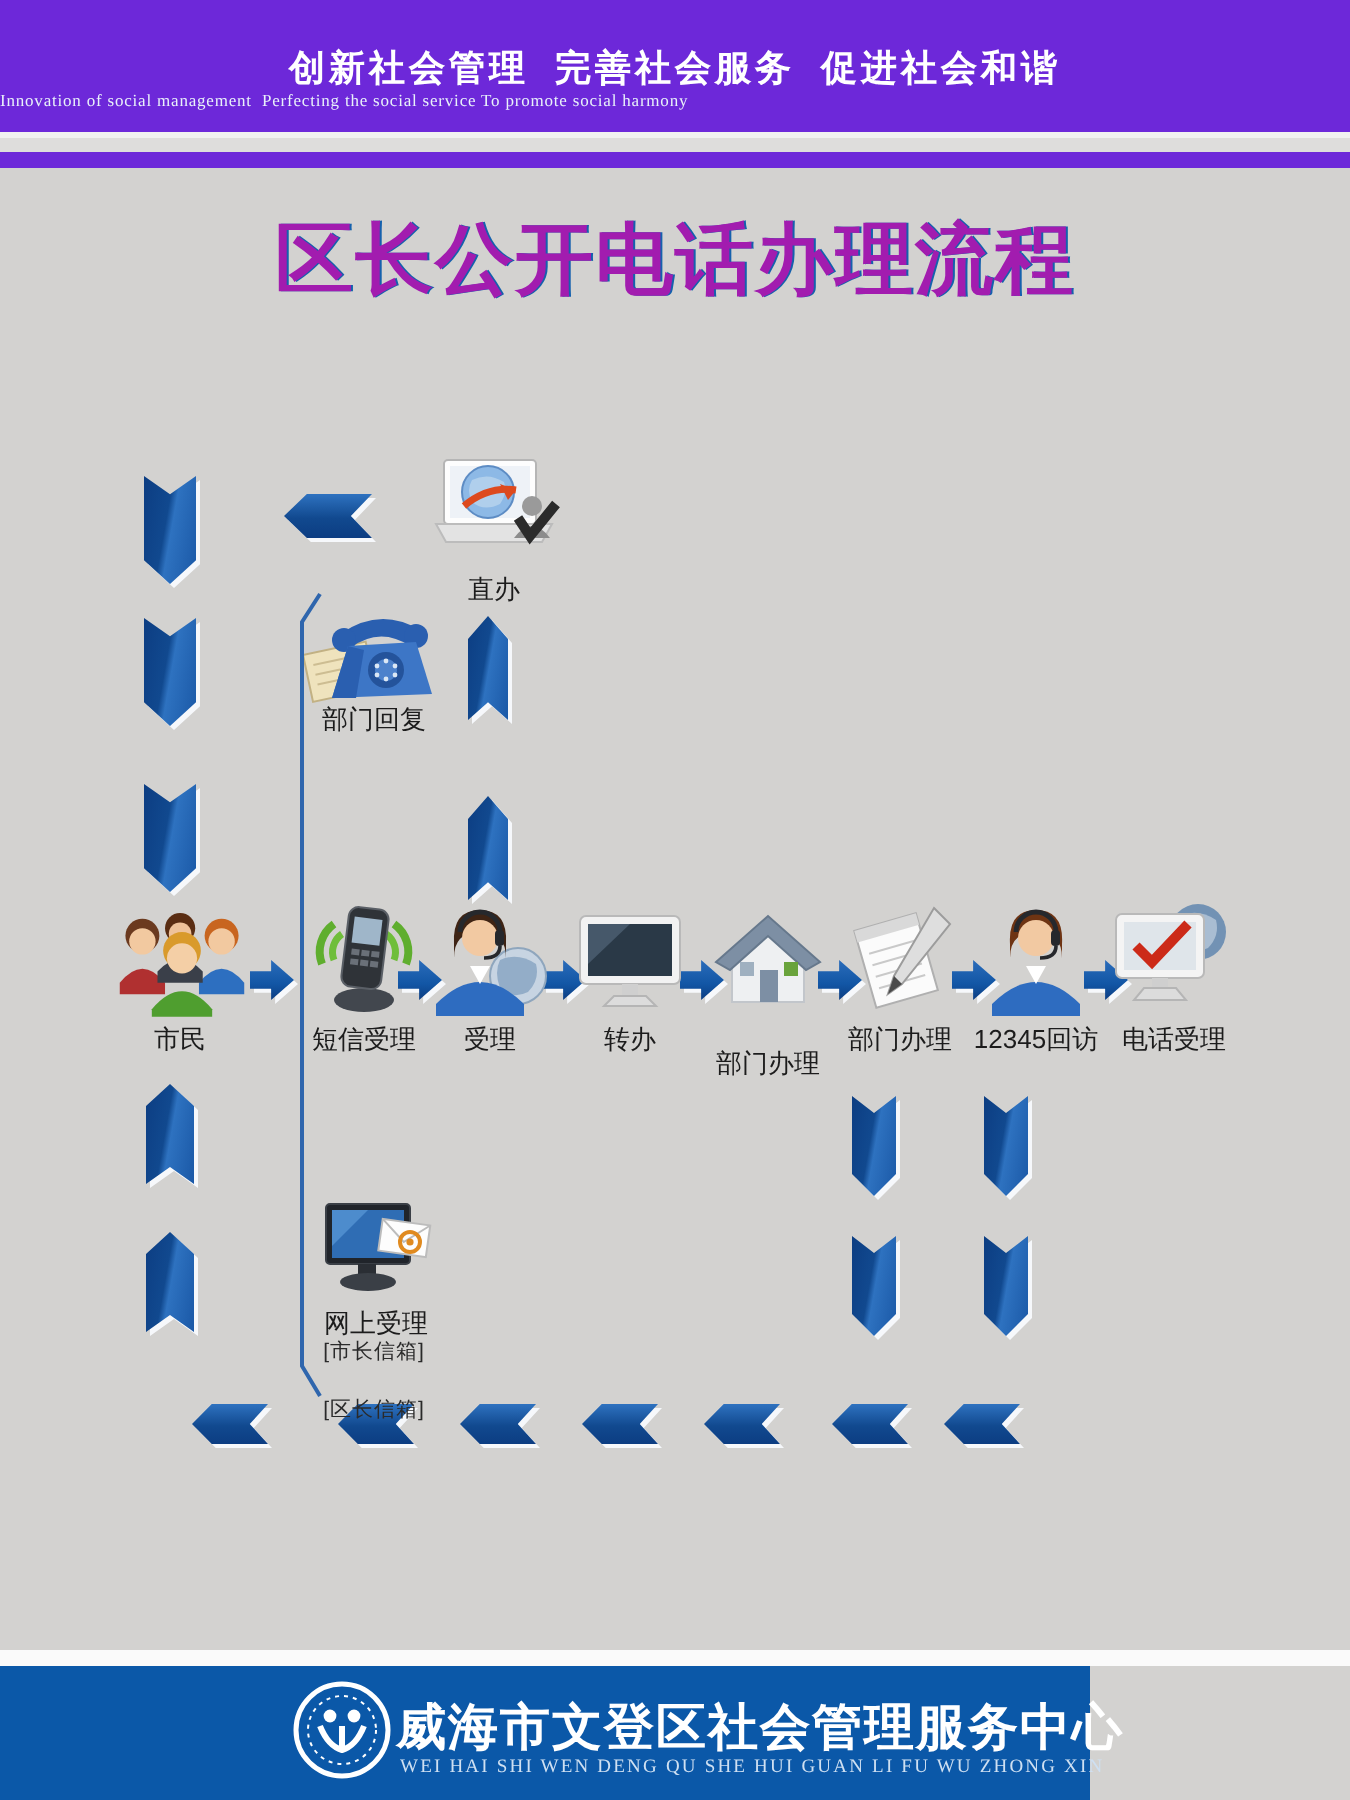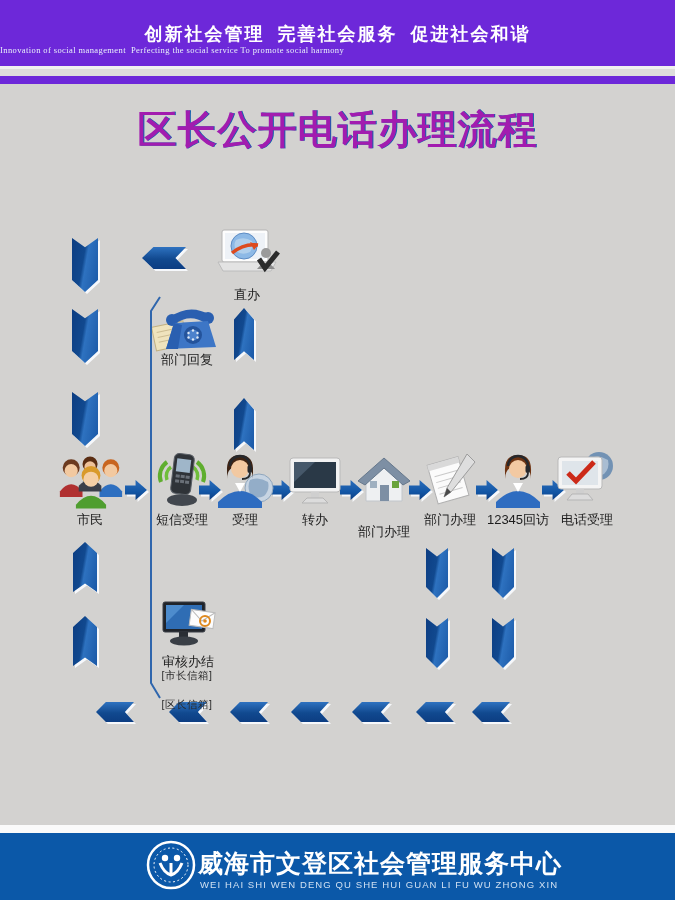--- a/index.html
+++ b/index.html
@@ -9,25 +9,25 @@
   
   .top-banner{position:absolute;left:0;top:0;width:675px;height:84px;background:#6d28d9;}
   .top-banner .cn{position:absolute;left:0;top:22px;width:100%;text-align:center;color:#ffffff;
     font-family:"Liberation Serif","DejaVu Serif",serif;font-weight:bold;font-size:18px;letter-spacing:2px;white-space:pre;}
   .top-banner .en{position:absolute;left:0;top:45px;width:100%;color:#e9f1fa;
     font-family:"Liberation Serif","DejaVu Serif",serif;font-size:8.5px;letter-spacing:.4px;white-space:pre;}
   .band-light{position:absolute;left:0;top:66px;width:675px;height:3px;background:#f1f1f0;}
   .band-mid{position:absolute;left:0;top:69px;width:675px;height:7px;background:#dedddc;}
 
   .bottom-strip{position:absolute;left:0;top:825px;width:675px;height:8px;background:#fafafa;}
-  .bottom-banner{position:absolute;left:0;top:833px;width:675px;height:67px;background:#0b58a8;}
+  .bottom-banner{position:absolute;left:0;top:833px;width:545px;height:67px;background:#0b58a8;}
   .bottom-banner .org{position:absolute;left:198px;top:14px;color:#ffffff;font-weight:bold;
     font-size:25px;letter-spacing:1px;white-space:nowrap;}
   .bottom-banner .pin{position:absolute;left:200px;top:46px;color:#cfe0f2;font-size:9.5px;
-    letter-spacing:1.1px;white-space:nowrap;}
+    letter-spacing:1.1px;white-space:nowrap;font-family:Liberation Serif, serif;}
 
   
   .title{position:absolute;left:0;top:103px;width:100%;text-align:center;color:#a21caf;
     font-weight:bold;font-size:39px;letter-spacing:1px;white-space:nowrap;
     text-shadow:1px 0 0 #1561ad;}
 
   
   .ar{position:absolute;filter:drop-shadow(2px 2px 0 rgba(250,252,255,.9));}
   .ar i{display:block;width:100%;height:100%;}
   .down i{clip-path:polygon(0 0,50% 17%,100% 0,100% 78%,50% 100%,0 78%);
@@ -319,21 +319,21 @@
   <div class="lbl" style="left:247px;top:286px;">直办</div>
   <div class="lbl" style="left:187px;top:351px;">部门回复</div>
   <div class="lbl" style="left:90px;top:511px;">市民</div>
   <div class="lbl" style="left:182px;top:511px;">短信受理</div>
   <div class="lbl" style="left:245px;top:511px;">受理</div>
   <div class="lbl" style="left:315px;top:511px;">转办</div>
   <div class="lbl" style="left:384px;top:523px;">部门办理</div>
   <div class="lbl" style="left:450px;top:511px;">部门办理</div>
   <div class="lbl" style="left:518px;top:511px;">12345回访</div>
   <div class="lbl" style="left:587px;top:511px;">电话受理</div>
-  <div class="lbl" style="left:188px;top:653px;">审核办结</div>
+  <div class="lbl" style="left:188px;top:653px;">网上受理</div>
   <div class="sub" style="left:187px;top:669px;">[市长信箱]</div>
   <div class="sub" style="left:187px;top:688px;margin-top:10px;">[区长信箱]</div>
 
   <div class="bottom-strip"></div>
   <div class="bottom-banner">
     <div class="icon" style="left:146px;top:6px;">
       <svg width="50" height="52" viewBox="0 0 50 52">
         <circle cx="25" cy="26" r="23" fill="none" stroke="#ffffff" stroke-width="2.5"></circle>
         <circle cx="25" cy="26" r="17" fill="none" stroke="#ffffff" stroke-width="1" stroke-dasharray="2 2.5"></circle>
         <circle cx="19" cy="19" r="3.2" fill="#ffffff"></circle>

